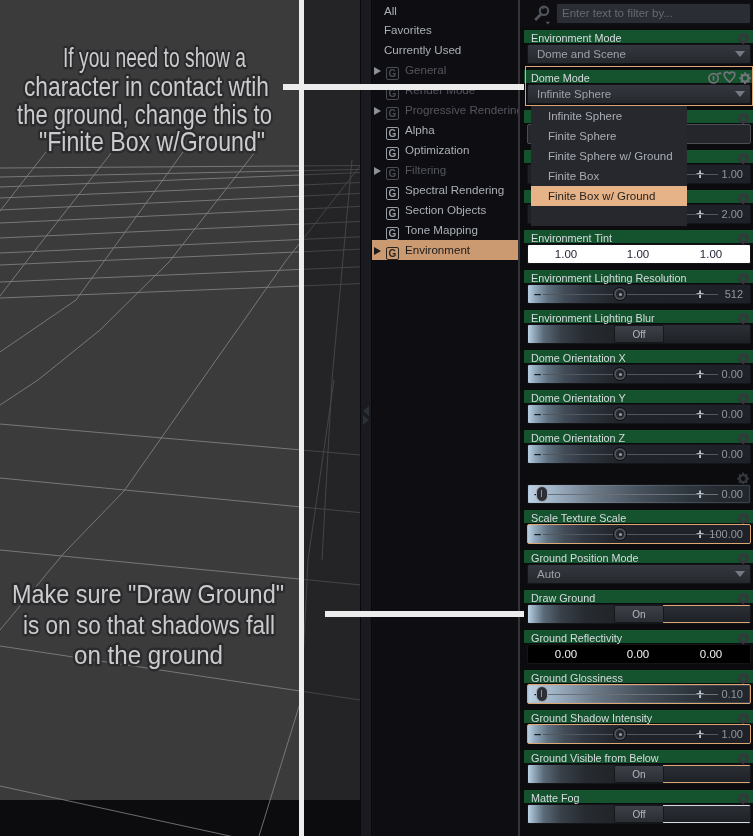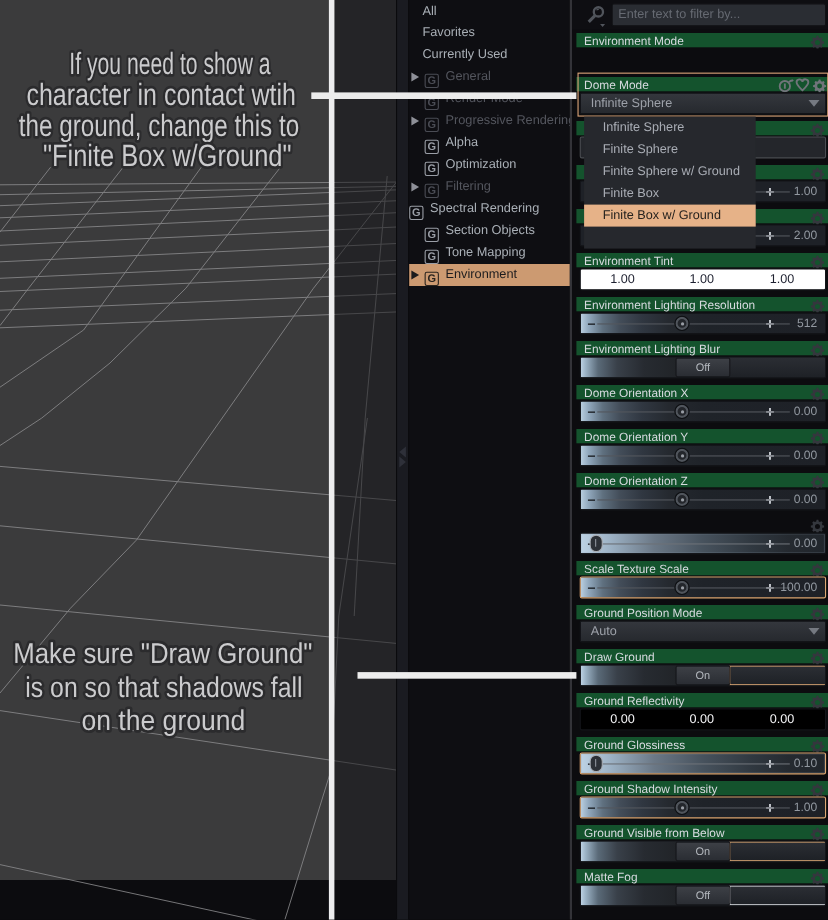--- a/index.html
+++ b/index.html
@@ -106,21 +106,21 @@
 <div id="list">
     <div class="li" style="top:0.5px;padding-left:12px"><span class="lt">All</span></div>
     <div class="li" style="top:20.4px;padding-left:12px"><span class="lt">Favorites</span></div>
     <div class="li" style="top:40.4px;padding-left:12px"><span class="lt">Currently Used</span></div>
     <div class="li dim" style="top:60.3px;padding-left:2px"><span class="tri"></span><span class="gi">G</span><span class="lt">General</span></div>
     <div class="li dim" style="top:80.2px;padding-left:14px"><span class="gi">G</span><span class="lt">Render Mode</span></div>
     <div class="li dim" style="top:100.2px;padding-left:2px"><span class="tri"></span><span class="gi">G</span><span class="lt">Progressive Rendering</span></div>
     <div class="li" style="top:120.1px;padding-left:14px"><span class="gi">G</span><span class="lt">Alpha</span></div>
     <div class="li" style="top:140.0px;padding-left:14px"><span class="gi">G</span><span class="lt">Optimization</span></div>
     <div class="li dim" style="top:159.9px;padding-left:2px"><span class="tri"></span><span class="gi">G</span><span class="lt">Filtering</span></div>
-    <div class="li" style="top:179.9px;"><span class="gi">G</span><span class="lt">Spectral Rendering</span></div>
+    <div class="li" style="top:179.9px;padding-left:14px"><span class="gi">G</span><span class="lt">Spectral Rendering</span></div>
     <div class="li" style="top:199.8px;padding-left:14px"><span class="gi">G</span><span class="lt">Section Objects</span></div>
     <div class="li" style="top:219.7px;padding-left:14px"><span class="gi">G</span><span class="lt">Tone Mapping</span></div>
     <div class="li hl" style="top:239.7px;padding-left:2px"><span class="tri"></span><span class="gi">G</span><span class="lt">Environment</span></div>
   </div>
 <div id="rdiv"></div>
 <div id="right">
     <div class="srch">
       <svg style="position:absolute;left:11px;top:3px" width="22" height="22" viewBox="0 0 22 22">
         <g stroke="#50545b" fill="none">
           <circle cx="13" cy="7.8" r="4.2" stroke-width="2.1"></circle>
@@ -128,20 +128,24 @@
           <path d="M11.2 6.2 a2.5 2.5 0 0 1 2.2 -0.6" stroke-width="1"></path>
         </g>
         <path d="M14.5 18.8l4.6 0-2.3 2.8z" fill="#50545b"></path>
       </svg>
       <div class="sinput">Enter text to filter by...</div>
     </div>
     <div class="lrow" style="top:30px"><span class="ltxt">Environment Mode</span></div>
     <svg style="position:absolute;left:216px;top:30px" width="14" height="14" viewBox="0 0 8.6 8.6">
       <path d="M8 4.7l-.9-.2-.3-.7.4-.8-.7-.7-.8.4-.7-.3-.2-.9h-1l-.2.9-.7.3-.8-.4-.7.7.4.8-.3.7-.9.2v1l.9.2.3.7-.4.8.7.7.8-.4.7.3.2.9h1l.2-.9.7-.3.8.4.7-.7-.4-.8.3-.7.9-.2zM4.3 6.6a1.4 1.4 0 110-2.8 1.4 1.4 0 010 2.8z" fill="#34373d" transform="translate(0.1,0.1)"></path>
     </svg>
+    <div class="ctr dd" style="top:44px">
+      <span class="ddt">Dome and Scene</span>
+      <span class="ddarr"></span>
+    </div>
     <div class="lrow" style="top:70px"><span class="ltxt">Dome Mode</span></div>
     <svg style="position:absolute;left:187px;top:69px" width="48" height="15" viewBox="0 0 48 15">
       <g stroke="#70747a" stroke-width="1.7" fill="none">
         <circle cx="6.5" cy="9.3" r="4.7"></circle>
         <line x1="6.5" y1="7" x2="6.5" y2="11.6"></line>
         <path d="M10.4 5.6 A3.6 3.6 0 0 1 13.4 4.2 L13.9 4.9"></path>
         <path d="M22.5 13.1 C19.6 10.4 17.2 8.3 17.2 6.1 a2.65 2.65 0 0 1 5.3 -0.65 a2.65 2.65 0 0 1 5.3 0.65 c0 2.2 -2.4 4.3 -5.3 7z"></path>
       </g>
       <g transform="translate(31.2,0.9) scale(1.6)">
         <path d="M8 4.7l-.9-.2-.3-.7.4-.8-.7-.7-.8.4-.7-.3-.2-.9h-1l-.2.9-.7.3-.8-.4-.7.7.4.8-.3.7-.9.2v1l.9.2.3.7-.4.8.7.7.8-.4.7.3.2.9h1l.2-.9.7-.3.8.4.7-.7-.4-.8.3-.7.9-.2zM4.3 6.6a1.4 1.4 0 110-2.8 1.4 1.4 0 010 2.8z" fill="#70747a"></path>

